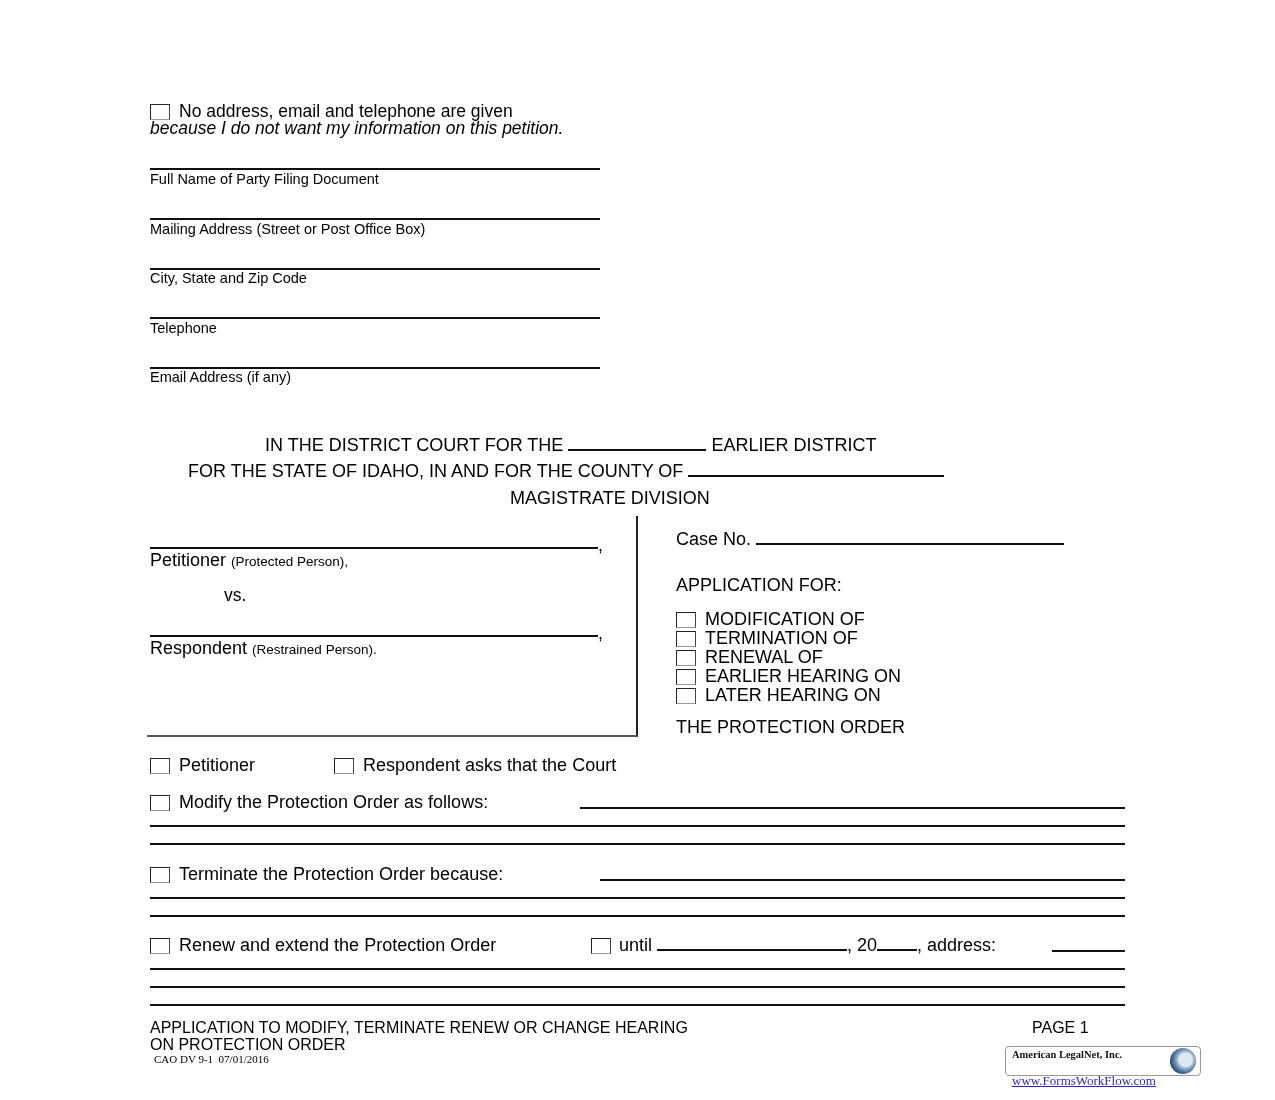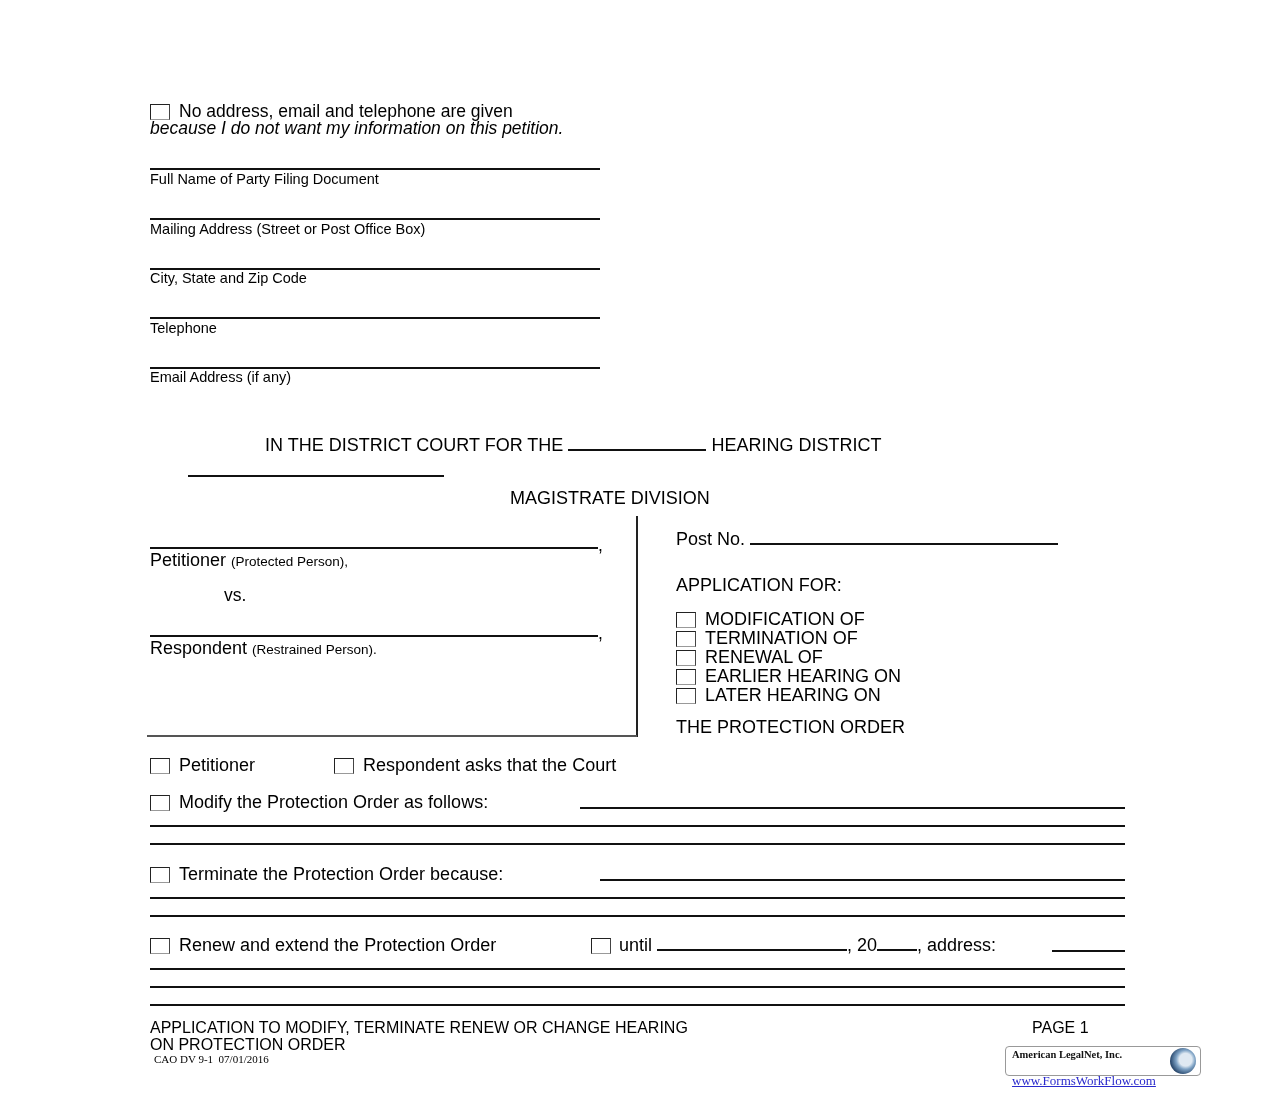--- a/index.html
+++ b/index.html
@@ -37,23 +37,24 @@
 
 <div class="line" style="left:150px;top:317px;width:450px;"></div>
 <div class="abs t14" style="left:150px;top:320px;">Telephone</div>
 
 <div class="line" style="left:150px;top:367px;width:450px;"></div>
 <div class="abs t14" style="left:150px;top:369px;">Email Address (if any)</div>
 
 <div class="abs t18" style="left:265px;top:435px;">
   <span>IN THE DISTRICT COURT FOR THE</span>
   <span class="blank" style="width:138px;"></span>
-  <span>HEARING DISTRICT</span>
+  <span>EARLIER DISTRICT</span>
 </div>
 <div class="abs t18" style="left:188px;top:461px;">
+  <span>FOR THE STATE OF IDAHO, IN AND FOR THE COUNTY OF</span>
   <span class="blank" style="width:256px;"></span>
 </div>
 <div class="abs t18" style="left:510px;top:488px;">MAGISTRATE DIVISION</div>
 
 <div class="abs" style="left:636px;top:516px;width:0;height:221px;border-left:2px solid #222;"></div>
 <div class="abs" style="left:147px;top:735px;width:490px;height:0;border-top:2px solid #555;"></div>
 
 <div class="line" style="left:150px;top:547px;width:448px;"></div>
 <div class="abs t17" style="left:598px;top:535px;">,</div>
 <div class="abs t18" style="left:150px;top:550px;">
@@ -63,21 +64,21 @@
 <div class="abs t17" style="left:224px;top:585px;">vs.</div>
 
 <div class="line" style="left:150px;top:635px;width:448px;"></div>
 <div class="abs t17" style="left:598px;top:623px;">,</div>
 <div class="abs t18" style="left:150px;top:638px;">
   <span>Respondent</span>
   <span class="small">(Restrained Person).</span>
 </div>
 
 <div class="abs t18" style="left:676px;top:529px;">
-  <span>Post No.</span>
+  <span>Case No.</span>
   <span class="blank" style="width:308px;"></span>
 </div>
 <div class="abs t18" style="left:676px;top:575px;">APPLICATION FOR:</div>
 
 <div class="cb" style="left:676px;top:612px;"></div>
 <div class="abs t18" style="left:705px;top:609px;">MODIFICATION OF</div>
 <div class="cb" style="left:676px;top:631px;"></div>
 <div class="abs t18" style="left:705px;top:628px;">TERMINATION OF</div>
 <div class="cb" style="left:676px;top:650px;"></div>
 <div class="abs t18" style="left:705px;top:647px;">RENEWAL OF</div>

